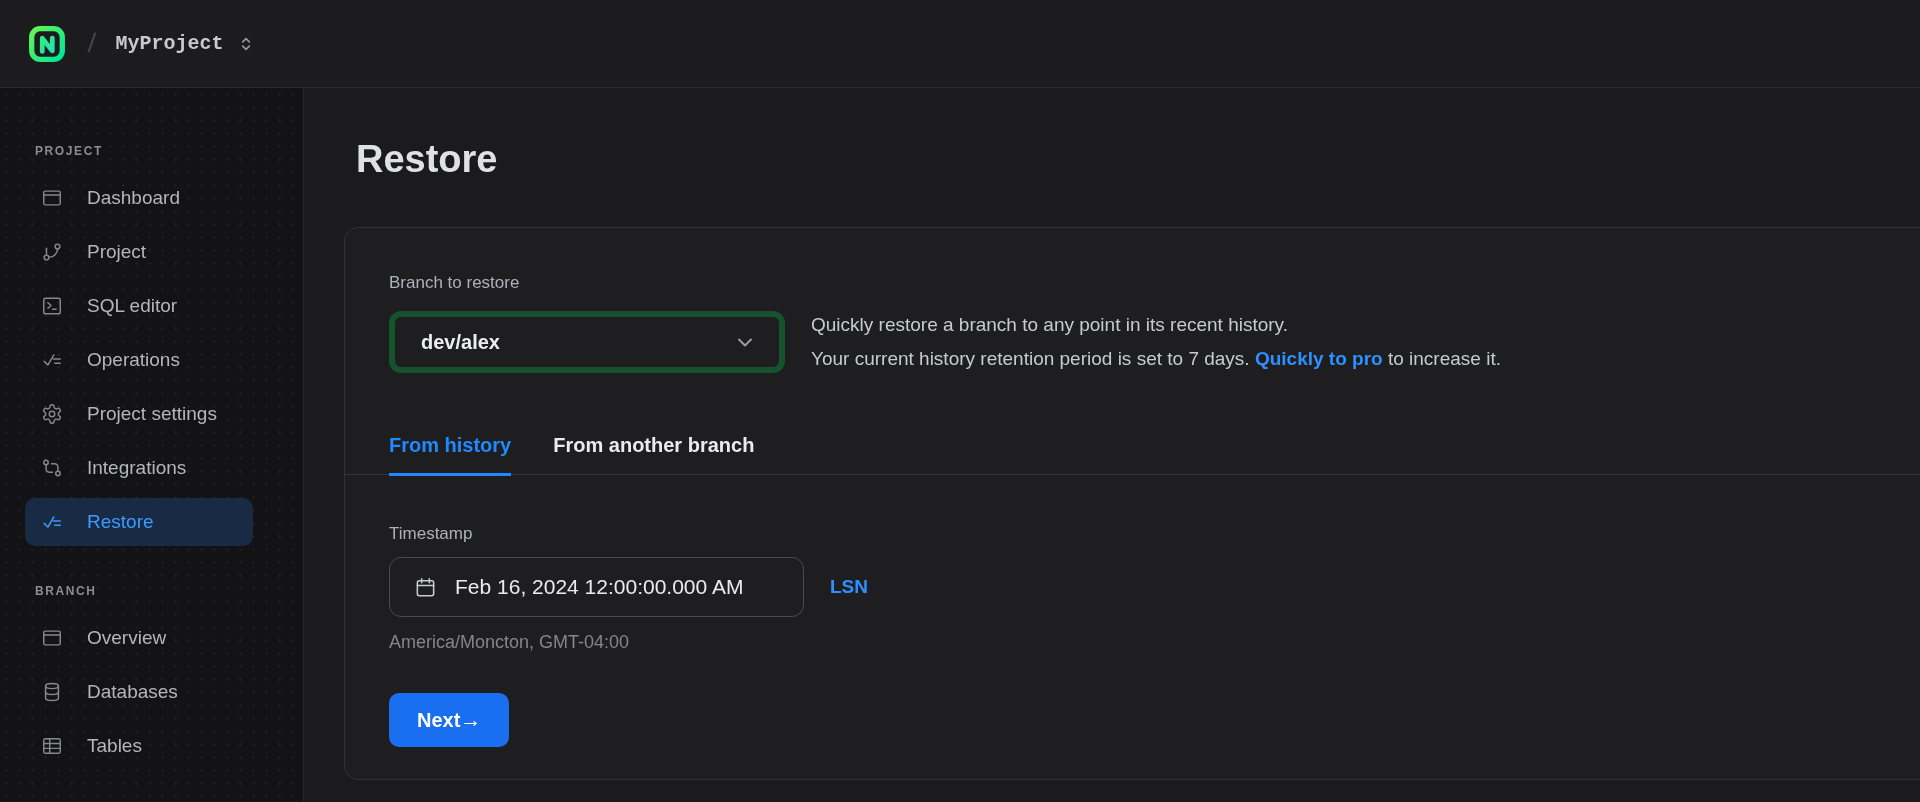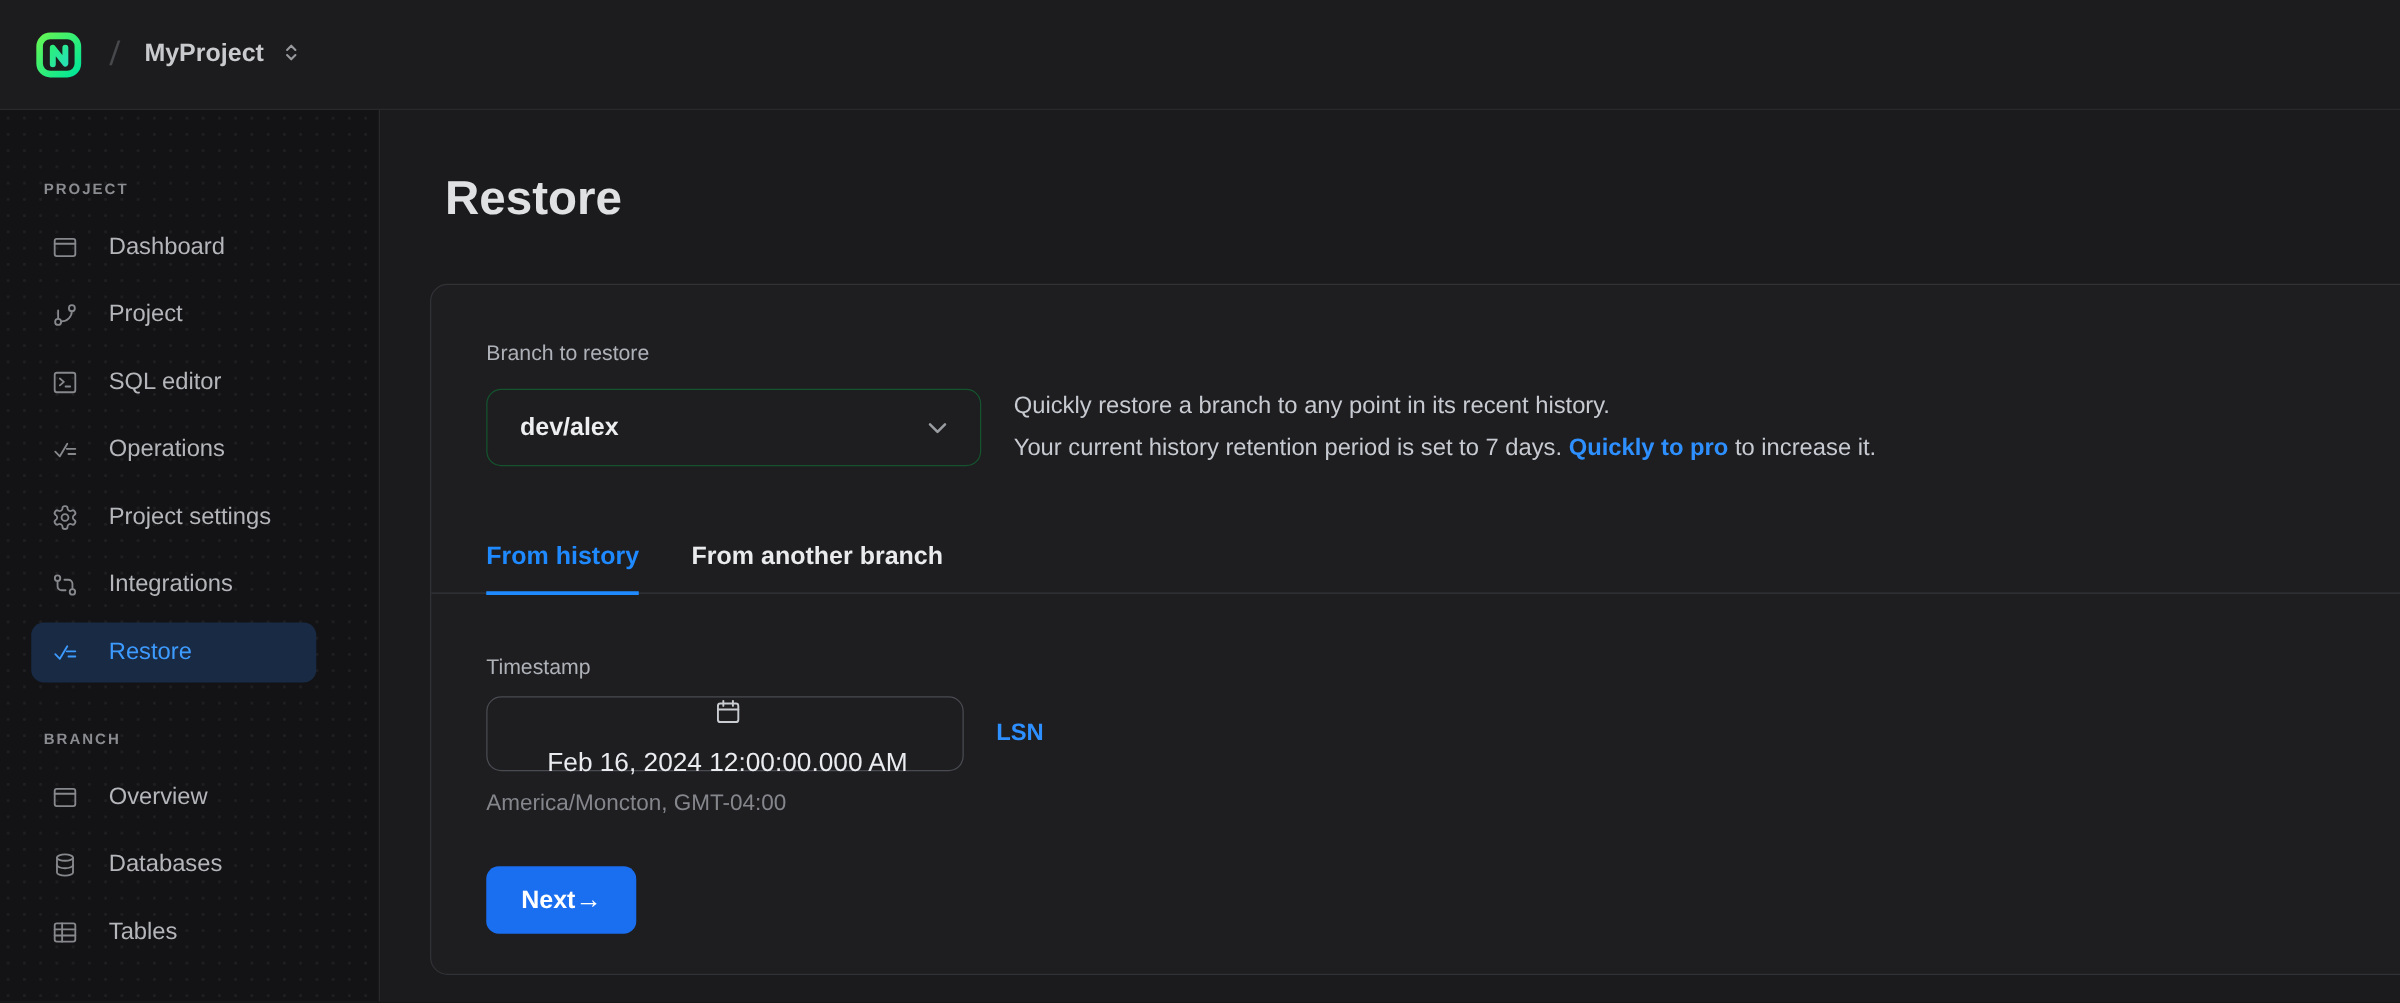--- a/index.html
+++ b/index.html
@@ -5,21 +5,21 @@
   * { margin:0; padding:0; box-sizing:border-box; }
   html,body { width:1920px; height:802px; background:#141416; }
   body { font-family:"Liberation Sans","DejaVu Sans",sans-serif; }
   .screen { position:relative; width:1920px; height:802px; overflow:hidden; background:#1b1b1d; }
 
   
   .topbar { height:88px; display:flex; align-items:center; padding:0 28px;
             background:#1c1c1e; border-bottom:1px solid #29292c; }
   .logo { width:38px; height:38px; display:block; cursor:pointer; }
   .crumb-sep { color:#47484b; font-size:27px; font-weight:300; margin:0 20px 0 22px; transform:skewX(-4deg); }
-  .proj-select { display:flex; gap:12px; cursor:pointer; }
+  .proj-select { display:flex; align-items:center; gap:12px; cursor:pointer;font-family:Liberation Mono, monospace; }
   .proj-name { color:#c9cacd; font-size:20px; font-weight:700; }
   .updown { color:#97999d; }
 
   
   .shell { display:flex; height:713px; }
 
   
   .sidebar { position:relative; width:304px; flex-shrink:0; overflow:hidden;
              background-color:#131316;
              background-image:radial-gradient(circle, rgba(255,255,255,0.05) 1px, transparent 1.4px);
@@ -39,38 +39,38 @@
   
   .main { flex:1; min-width:0; padding-left:40px; }
   .page-title { color:#dfe1e3; font-size:38px; font-weight:700; line-height:38px; margin:52px 0 0 12px; }
 
   .card { margin:49px -60px 0 0; background:#1e1e21; border:1px solid #313236;
           border-radius:14px; padding:44px 48px 32px 44px; }
 
   .field-label { color:#aeb2b8; font-size:17px; line-height:22px; }
 
   .select-row { display:flex; align-items:center; gap:26px; margin-top:14px; }
-  .select { width:396px; height:62px; border:1px solid #14532d; border-radius:12px;
+  .select { width:396px; height:62px; border:6px solid #14532d; border-radius:12px;
             display:flex; align-items:center; justify-content:space-between;
             padding:0 22px 0 26px; cursor:pointer; background:transparent; }
   .select-value { color:#edeef0; font-size:20px; font-weight:700; }
   .select .chev { color:#9a9da1; display:flex; }
 
   .desc { color:#c7cbd1; font-size:19px; line-height:34px; }
   .desc a { color:#2e8fff; font-weight:700; text-decoration:none; cursor:pointer; }
 
   .tabs { display:flex; gap:42px; margin:58px -48px 0 -44px; padding-left:44px;
           border-bottom:1px solid #323438; }
   .tab { font-size:20px; font-weight:700; padding-bottom:16px; cursor:pointer; color:#e9ebed; }
   .tab.active { color:#1f8aff; border-bottom:3px solid #1f8aff; margin-bottom:-2px; }
 
   .ts-label { margin-top:48px; }
   .date-row { display:flex; align-items:center; gap:26px; margin-top:12px; }
-  .date-input { width:382px; height:60px; border:1px solid #494b50; border-radius:12px;
-                display:flex; align-items:center; gap:18px; padding:0 20px 0 24px; cursor:text;flex-direction:column; }
+  .date-input { width:415px; height:60px; border:1px solid #494b50; border-radius:12px;
+                display:flex; align-items:center; gap:18px; padding:0 20px 0 24px; cursor:text; }
   .date-input .cal { color:#c9ccd0; display:flex; }
   .date-value { color:#e9ebee; font-size:21px; }
   .lsn-link { color:#2e8fff; font-size:19px; font-weight:700; cursor:pointer; }
 
   .timezone { margin-top:15px; color:#84868b; font-size:18px; }
 
   .next-btn { margin-top:40px; height:54px; padding:0 28px; border:none; border-radius:10px;
               background:#1a6ff0; color:#ffffff; font-family:inherit; font-size:20px; font-weight:700;
               display:inline-flex; align-items:center; cursor:pointer; }
   .next-btn .arrow { font-size:21px; font-weight:400; }

